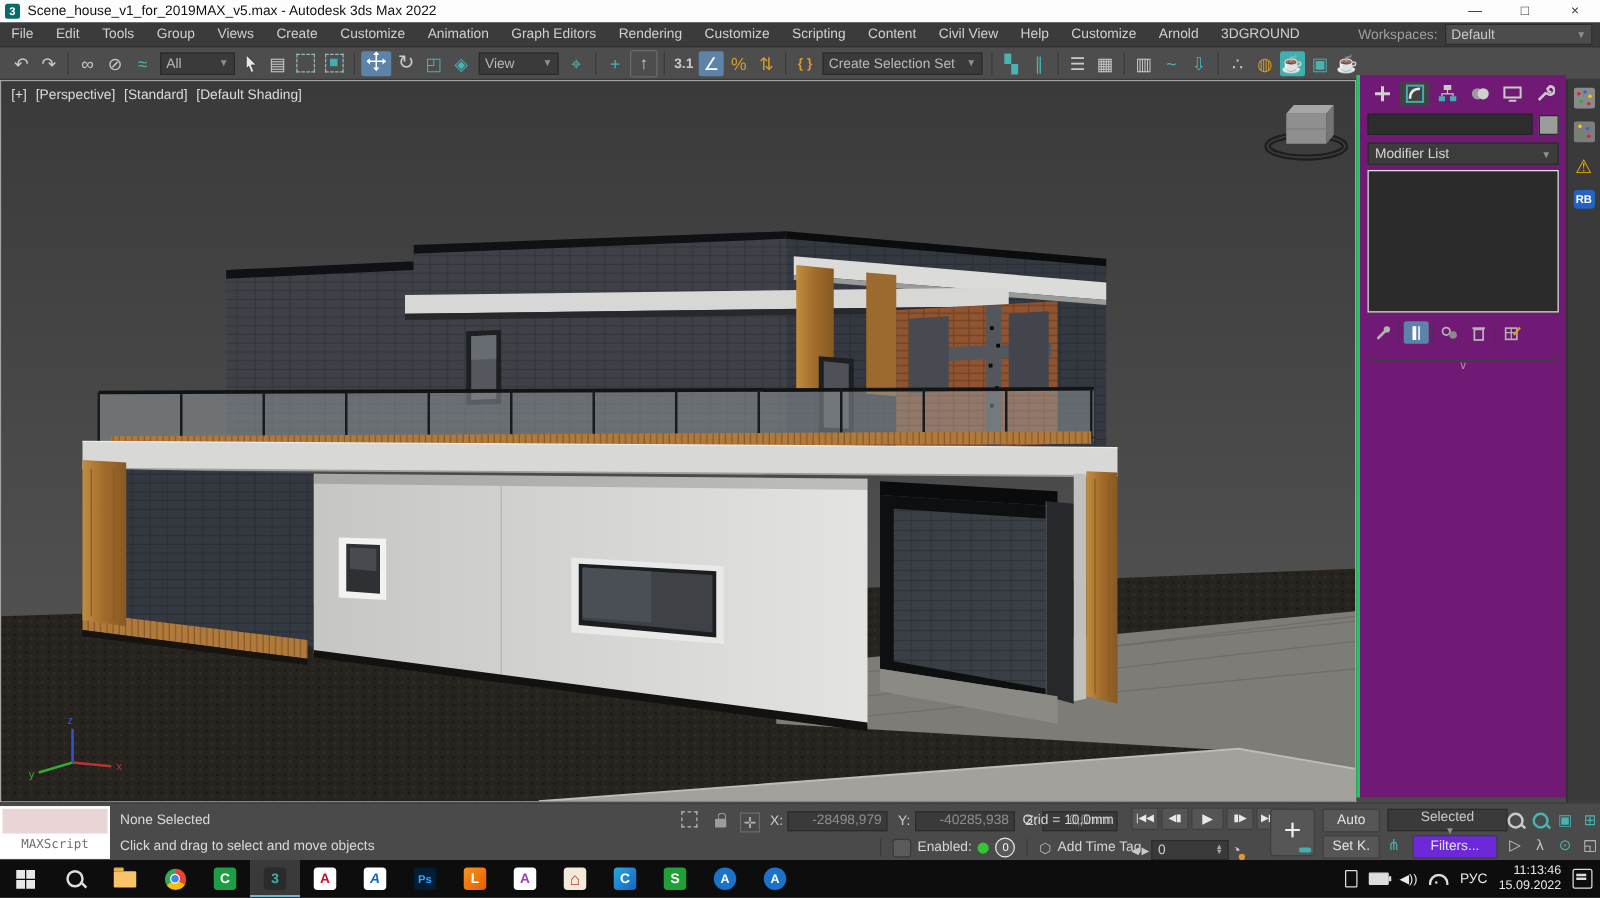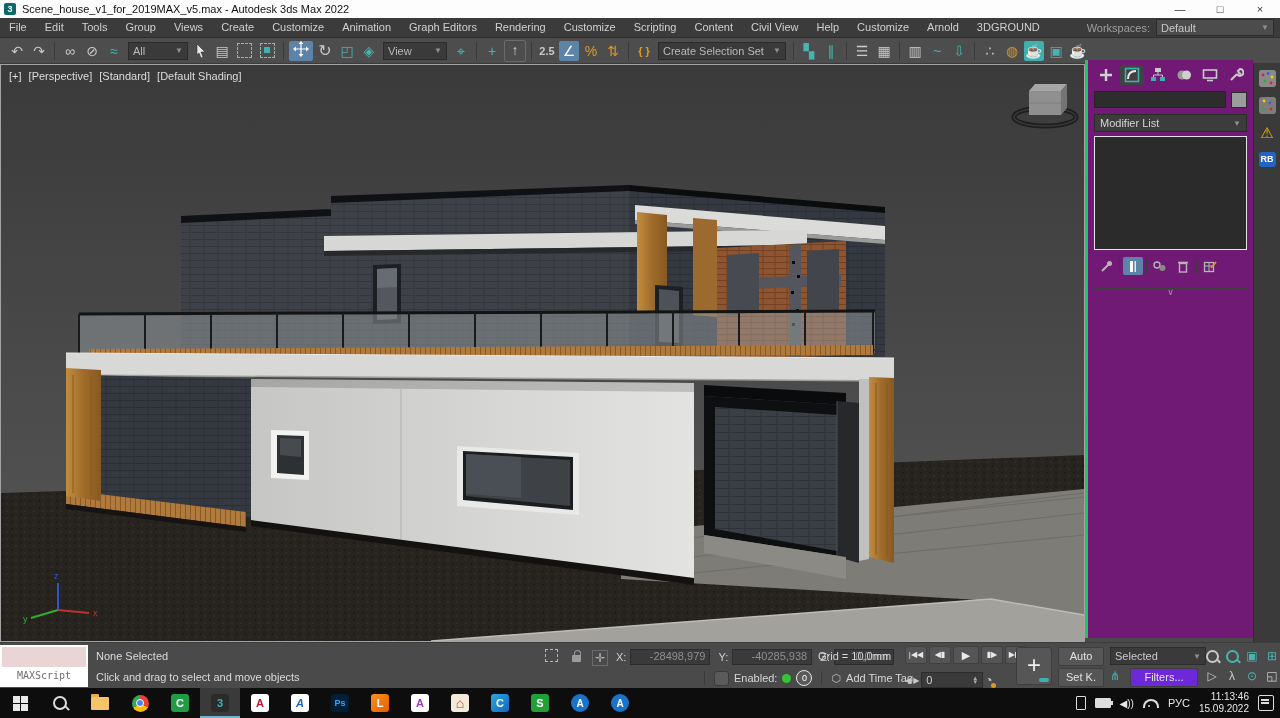--- a/index.html
+++ b/index.html
@@ -79,21 +79,21 @@
   .vsep{width:1px;height:14px;background:#3a3a3a;margin:0 4px;}
   .cube-ic{color:#b9b9b9;font-size:11px;}
   .stepfr{position:absolute;left:905px;top:29px;display:flex;align-items:center;gap:2px;color:#c9c9c9;font-size:8px;}
   .framefld{width:52px;height:14px;background:#3a3a3a;border:1px solid #2c2c2c;color:#cfcfcf;padding:0 4px;display:flex;justify-content:space-between;align-items:center;}
   .spin{display:flex;flex-direction:column;font-size:6px;line-height:4px;color:#aaa;}
   .clock-ic{color:#c9c9c9;font-size:12px;position:relative;}
   .clock-ic i{position:absolute;right:-3px;bottom:-1px;width:5px;height:5px;background:#d99b2b;border-radius:50%;font-style:normal;}
   .bigkey{position:absolute;left:1016px;top:4px;width:34px;height:36px;background:#565656;border:1px solid #3e3e3e;border-radius:3px;color:#efefef;font-size:24px;text-align:center;line-height:34px;}
   .bigkey i{position:absolute;right:2px;bottom:2px;width:10px;height:4px;background:#3fb0ae;border-radius:2px;font-style:normal;}
   .kbtn{position:absolute;width:44px;height:17px;background:#565656;border:1px solid #3e3e3e;border-radius:2px;color:#e2e2e2;text-align:center;line-height:17px;}
-  .sel-dd{position:absolute;left:1110px;top:4px;width:86px;height:16px;background:#3a3a3a;border:1px solid #2c2c2c;color:#c9c9c9;display:flex;justify-content:space-between;align-items:center;padding:0 4px;}
+  .sel-dd{position:absolute;left:1110px;top:4px;width:86px;height:16px;background:#3a3a3a;border:1px solid #2c2c2c;color:#c9c9c9;display:flex;justify-content:space-between;align-items:center;padding:0 4px;flex-direction:column;}
   .keyfilter{position:absolute;left:1110px;top:26px;color:#49b3b1;font-size:12px;}
   .filtersbtn{position:absolute;left:1130px;top:25px;width:66px;height:17px;background:#6d28d9;border:1px solid #3e3e3e;border-radius:2px;color:#e2e2e2;text-align:center;line-height:17px;}
   .nav{position:absolute;left:1202px;top:3px;display:grid;grid-template-columns:repeat(4,20px);grid-auto-rows:20px;}
   .nv{display:flex;align-items:center;justify-content:center;color:#c9c9c9;font-size:12px;}
   .nv.teal{color:#49b3b1;}
   .mag{width:9px;height:9px;border:2px solid #c9c9c9;border-radius:50%;position:relative;}
   .mag::after{content:"";position:absolute;left:8px;top:8px;width:5px;height:2px;background:#c9c9c9;transform:rotate(45deg);}
   .mag.teal{border-color:#49b3b1;}
   .mag.teal::after{background:#49b3b1;}
   
@@ -194,21 +194,21 @@
     <span class="ti teal">◈</span>
     <span class="tb-dd" style="width:54px">
         <span>View</span>
         <span class="dd-arrow">▼</span>
       </span>
     <span class="ti teal">⌖</span>
     <span class="tsep"></span>
     <span class="ti teal">+</span>
     <span class="ti" style="border:1px solid #6a6a6a;line-height:18px">↑</span>
     <span class="tsep"></span>
-    <span class="ti small">2.5</span>
+    <span class="ti small">3.1</span>
     <span class="ti hl">∠</span>
     <span class="ti orange">%</span>
     <span class="ti orange">⇅</span>
     <span class="tsep"></span>
     <span class="ti orange small">{ }</span>
     <span class="tb-dd" style="width:118px">
         <span>Create Selection Set</span>
         <span class="dd-arrow">▼</span>
       </span>
     <span class="tsep"></span>

